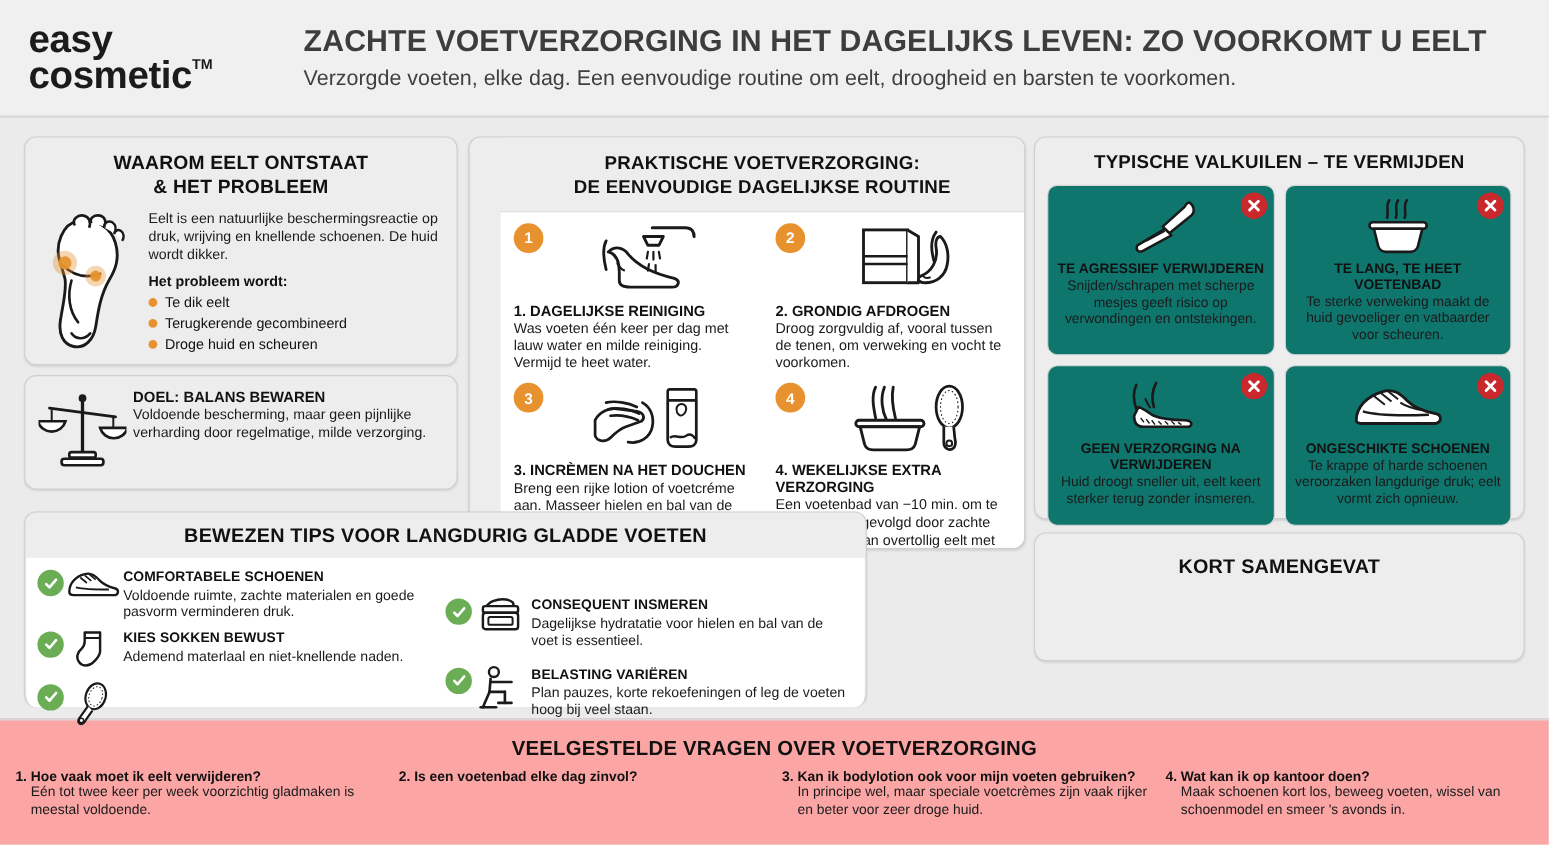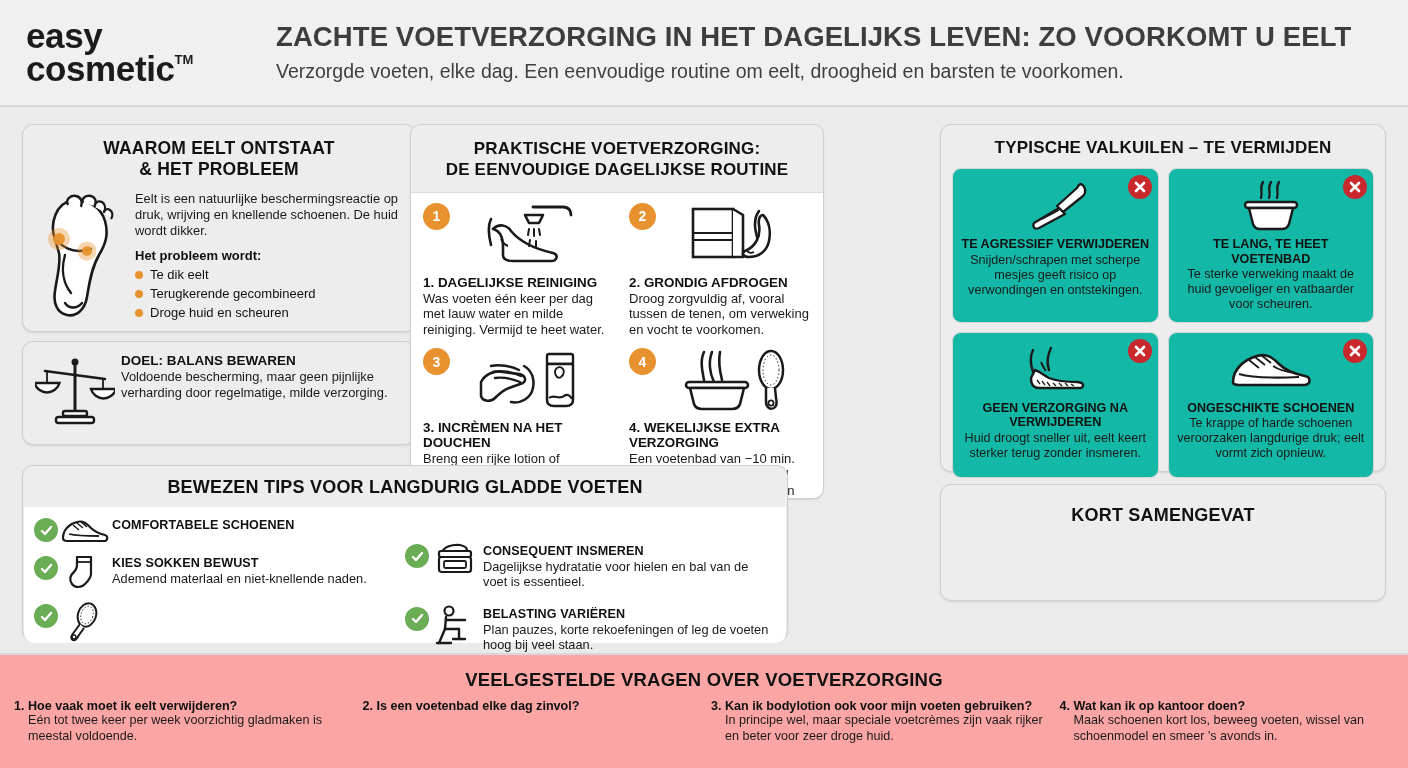--- a/index.html
+++ b/index.html
@@ -74,21 +74,21 @@
   }
 
   
   #panel-goal { left: 22px; top: 341px; width: 394px; height: 104px; }
   .goal-body { display: flex; padding: 11px 12px 0 12px; }
   .goal-icon { width: 86px; flex: 0 0 86px; }
   .goal-h { font-size: 13.5px; font-weight: 800; color: #111; }
   .goal-p { font-size: 12.9px; line-height: 1.26; color: #1a1a1a; margin-top: 1px; }
 
   
-  #panel-routine { left: 410px; top: 124px; width: 414px; height: 375px; overflow: hidden; }
+  #panel-routine { left: 426px; top: 124px; width: 506px; height: 375px; overflow: hidden; padding-left: 28px; }
   .routine-head {
     background: #ededed; padding: 13px 10px 11px 10px;
     border-bottom: 1px solid #dcdcdc;
   }
   .routine-head .card-title { font-size: 17px; line-height: 1.25; }
   .routine-grid {
     background: #ffffff;
     display: grid; grid-template-columns: 1fr 1fr;
     height: 310px;
   }
@@ -129,21 +129,21 @@
   .tips-col-r { padding-top: 26px; }
 
   
   #panel-pitfalls { left: 940px; top: 124px; width: 446px; height: 348px; }
   #panel-pitfalls .card-title { font-size: 17px; padding-top: 13px; }
   .pit-grid {
     display: grid; grid-template-columns: 1fr 1fr;
     gap: 9px; padding: 10px 11px 0 11px;
   }
   .pit {
-    background: #14b8a6; border: 1px solid #d5d5d5; border-radius: 9px;
+    background: #0f766e; border: 1px solid #d5d5d5; border-radius: 9px;
     position: relative; padding: 8px 7px 9px 7px; min-height: 146px;
   }
   .pit-x {
     position: absolute; right: 6px; top: 6px;
     width: 24px; height: 24px; border-radius: 50%;
     background: #c9282d; display: flex; align-items: center; justify-content: center;
   }
   .pit-icon { height: 58px; display: flex; align-items: center; justify-content: center; }
   .pit-h {
     font-size: 12.6px; font-weight: 800; color: #111;
@@ -372,20 +372,21 @@
           </span>
           <span class="tip-icon">
             <svg width="50" height="30" viewBox="0 0 50 30">
               <path d="M4 22 C4 14 10 8 18 6 C24 4 28 8 32 12 C36 16 42 18 46 19 C49 20 49 24 46 25 L8 25 C5 25 4 24 4 22 Z" fill="#fff" stroke="#1a1a1a" stroke-width="2.2" stroke-linejoin="round"></path>
               <path d="M14 9 L20 14 M18 7 L24 12 M22 6 L28 11" stroke="#1a1a1a" stroke-width="1.5"></path>
               <path d="M10 18 C18 20 30 20 40 20" fill="none" stroke="#1a1a1a" stroke-width="1.8"></path>
             </svg>
           </span>
           <span class="tip-text">
             <span class="tip-h">COMFORTABELE SCHOENEN</span>
+            <span class="tip-p" style="display:block">Voldoende ruimte, zachte materialen en goede pasvorm verminderen druk.</span>
           </span>
         </div>
 
         <div class="tip">
           <span class="check">
             <svg width="15" height="15" viewBox="0 0 15 15">
                 <path d="M3 8 L6 11 L12 4" fill="none" stroke="#fff" stroke-width="2.4" stroke-linecap="round" stroke-linejoin="round"></path>
               </svg>
           </span>
           <span class="tip-icon">

